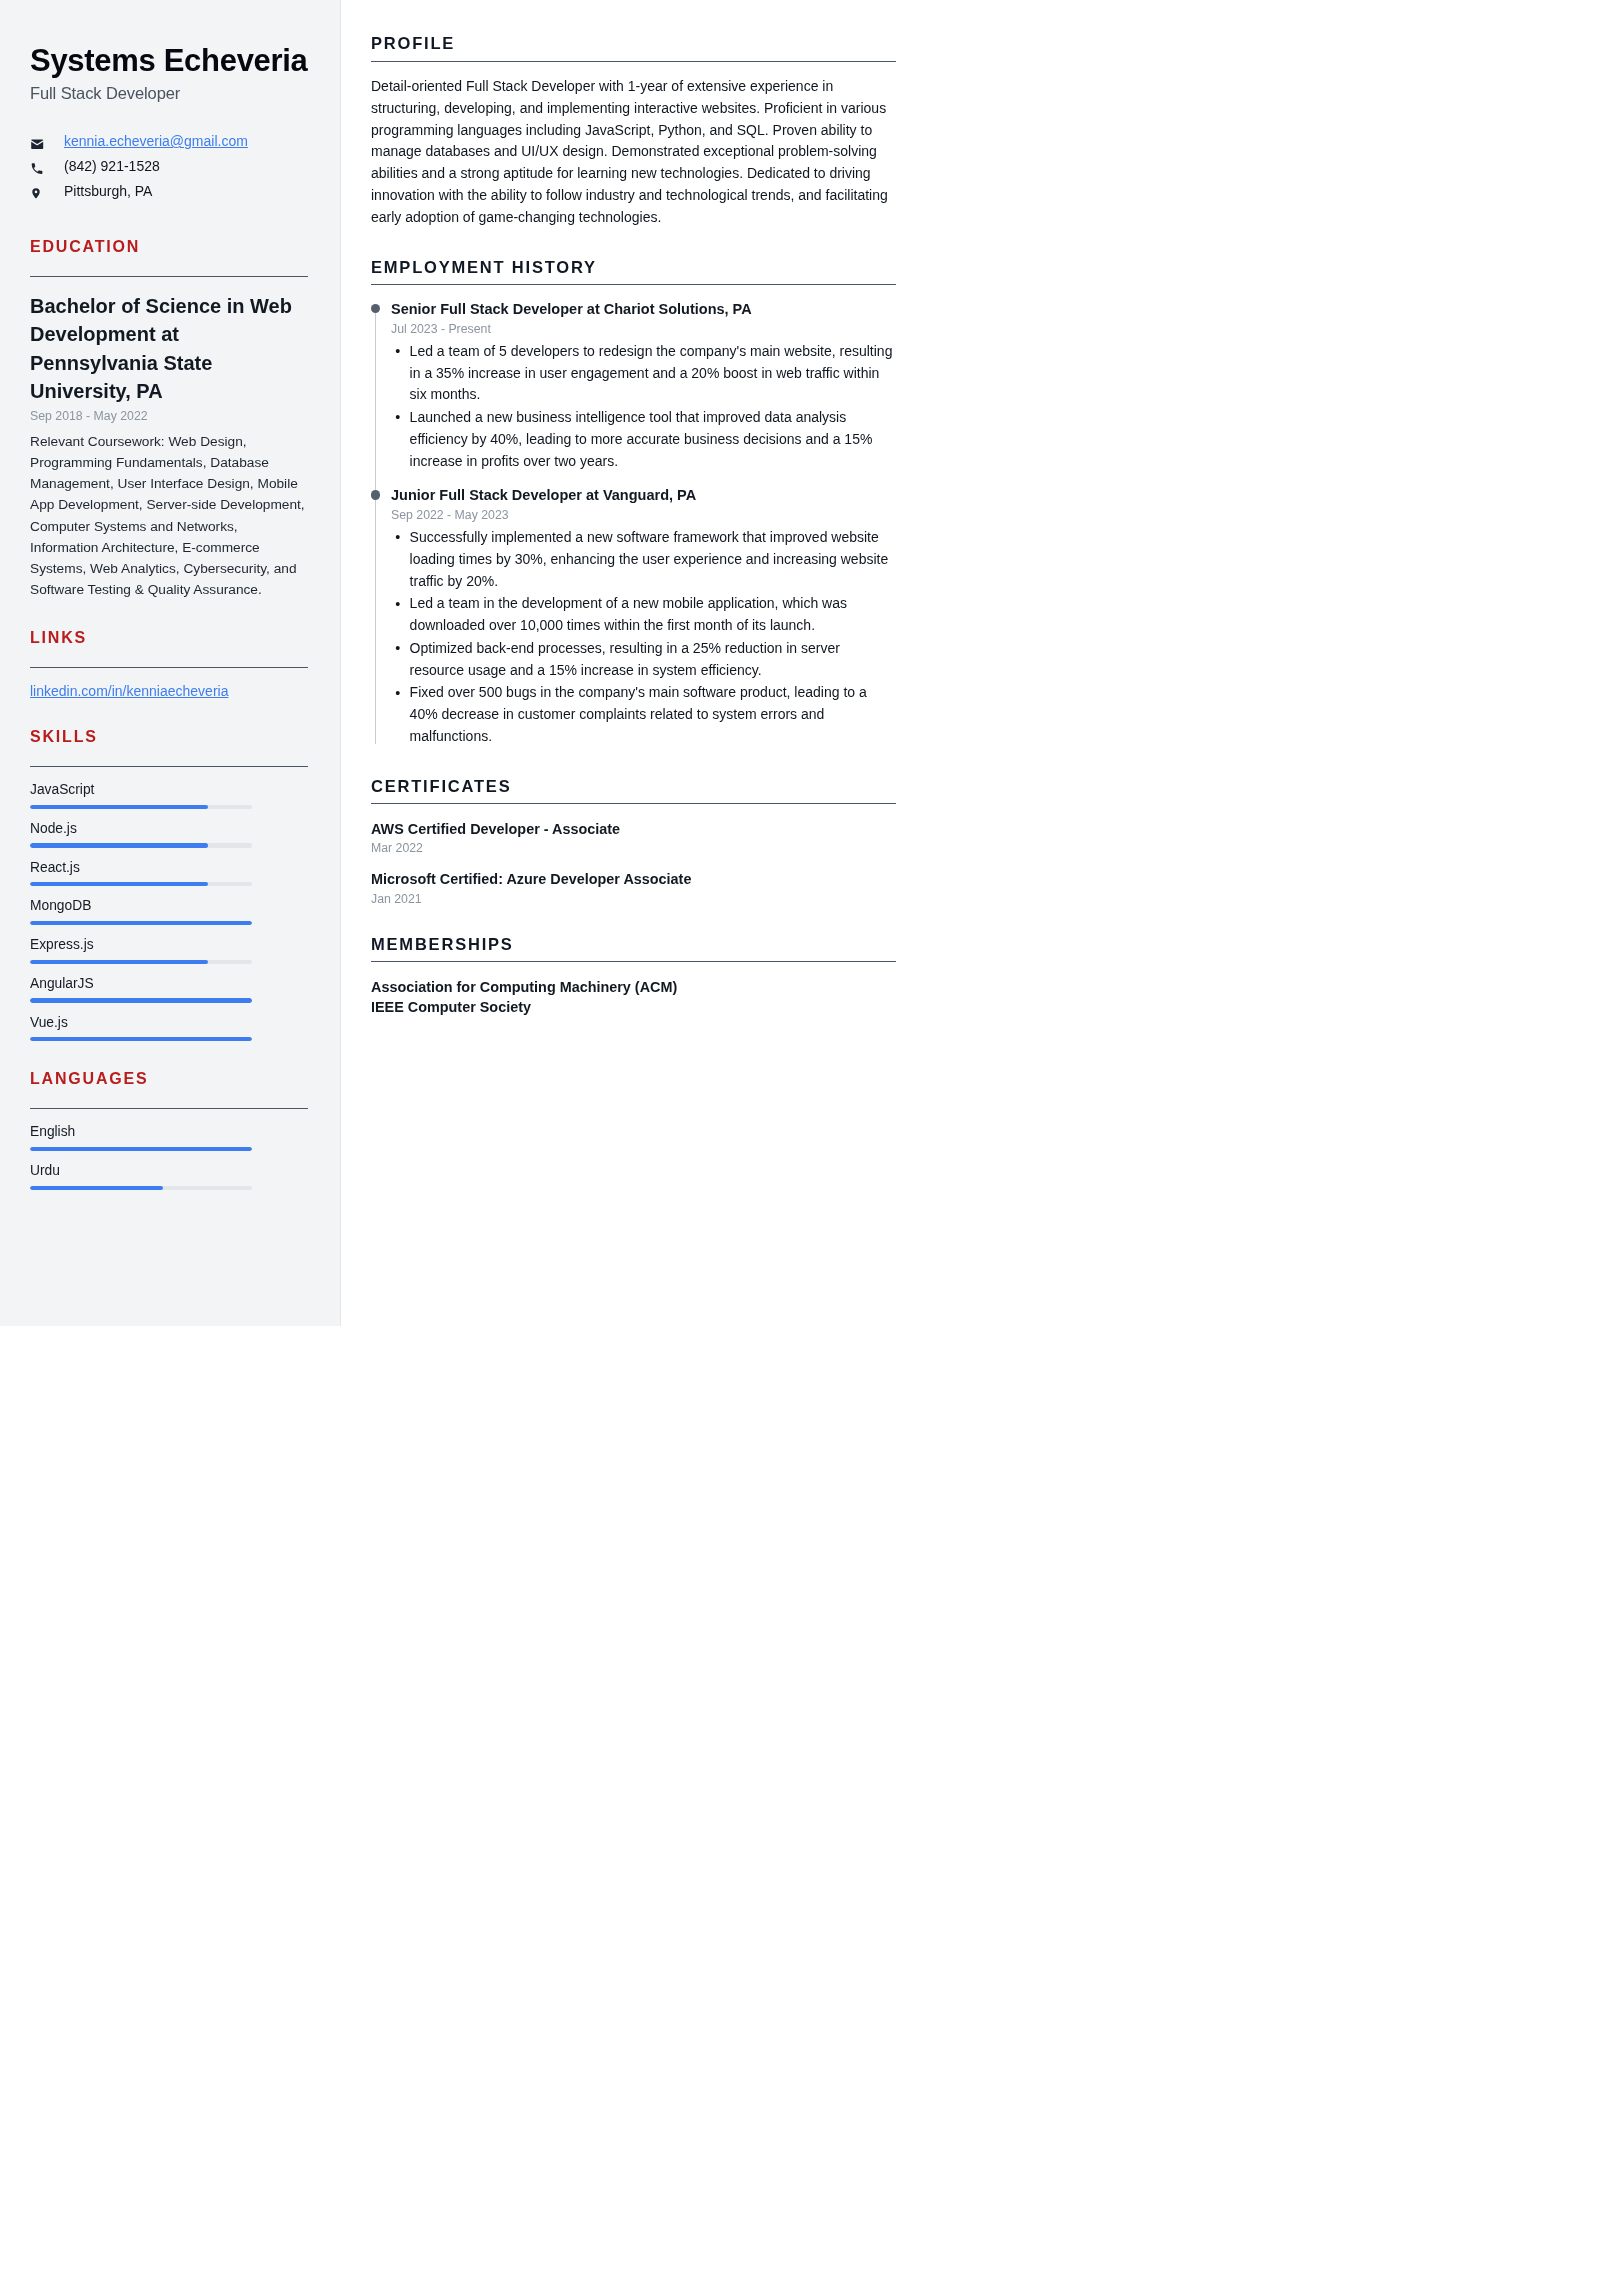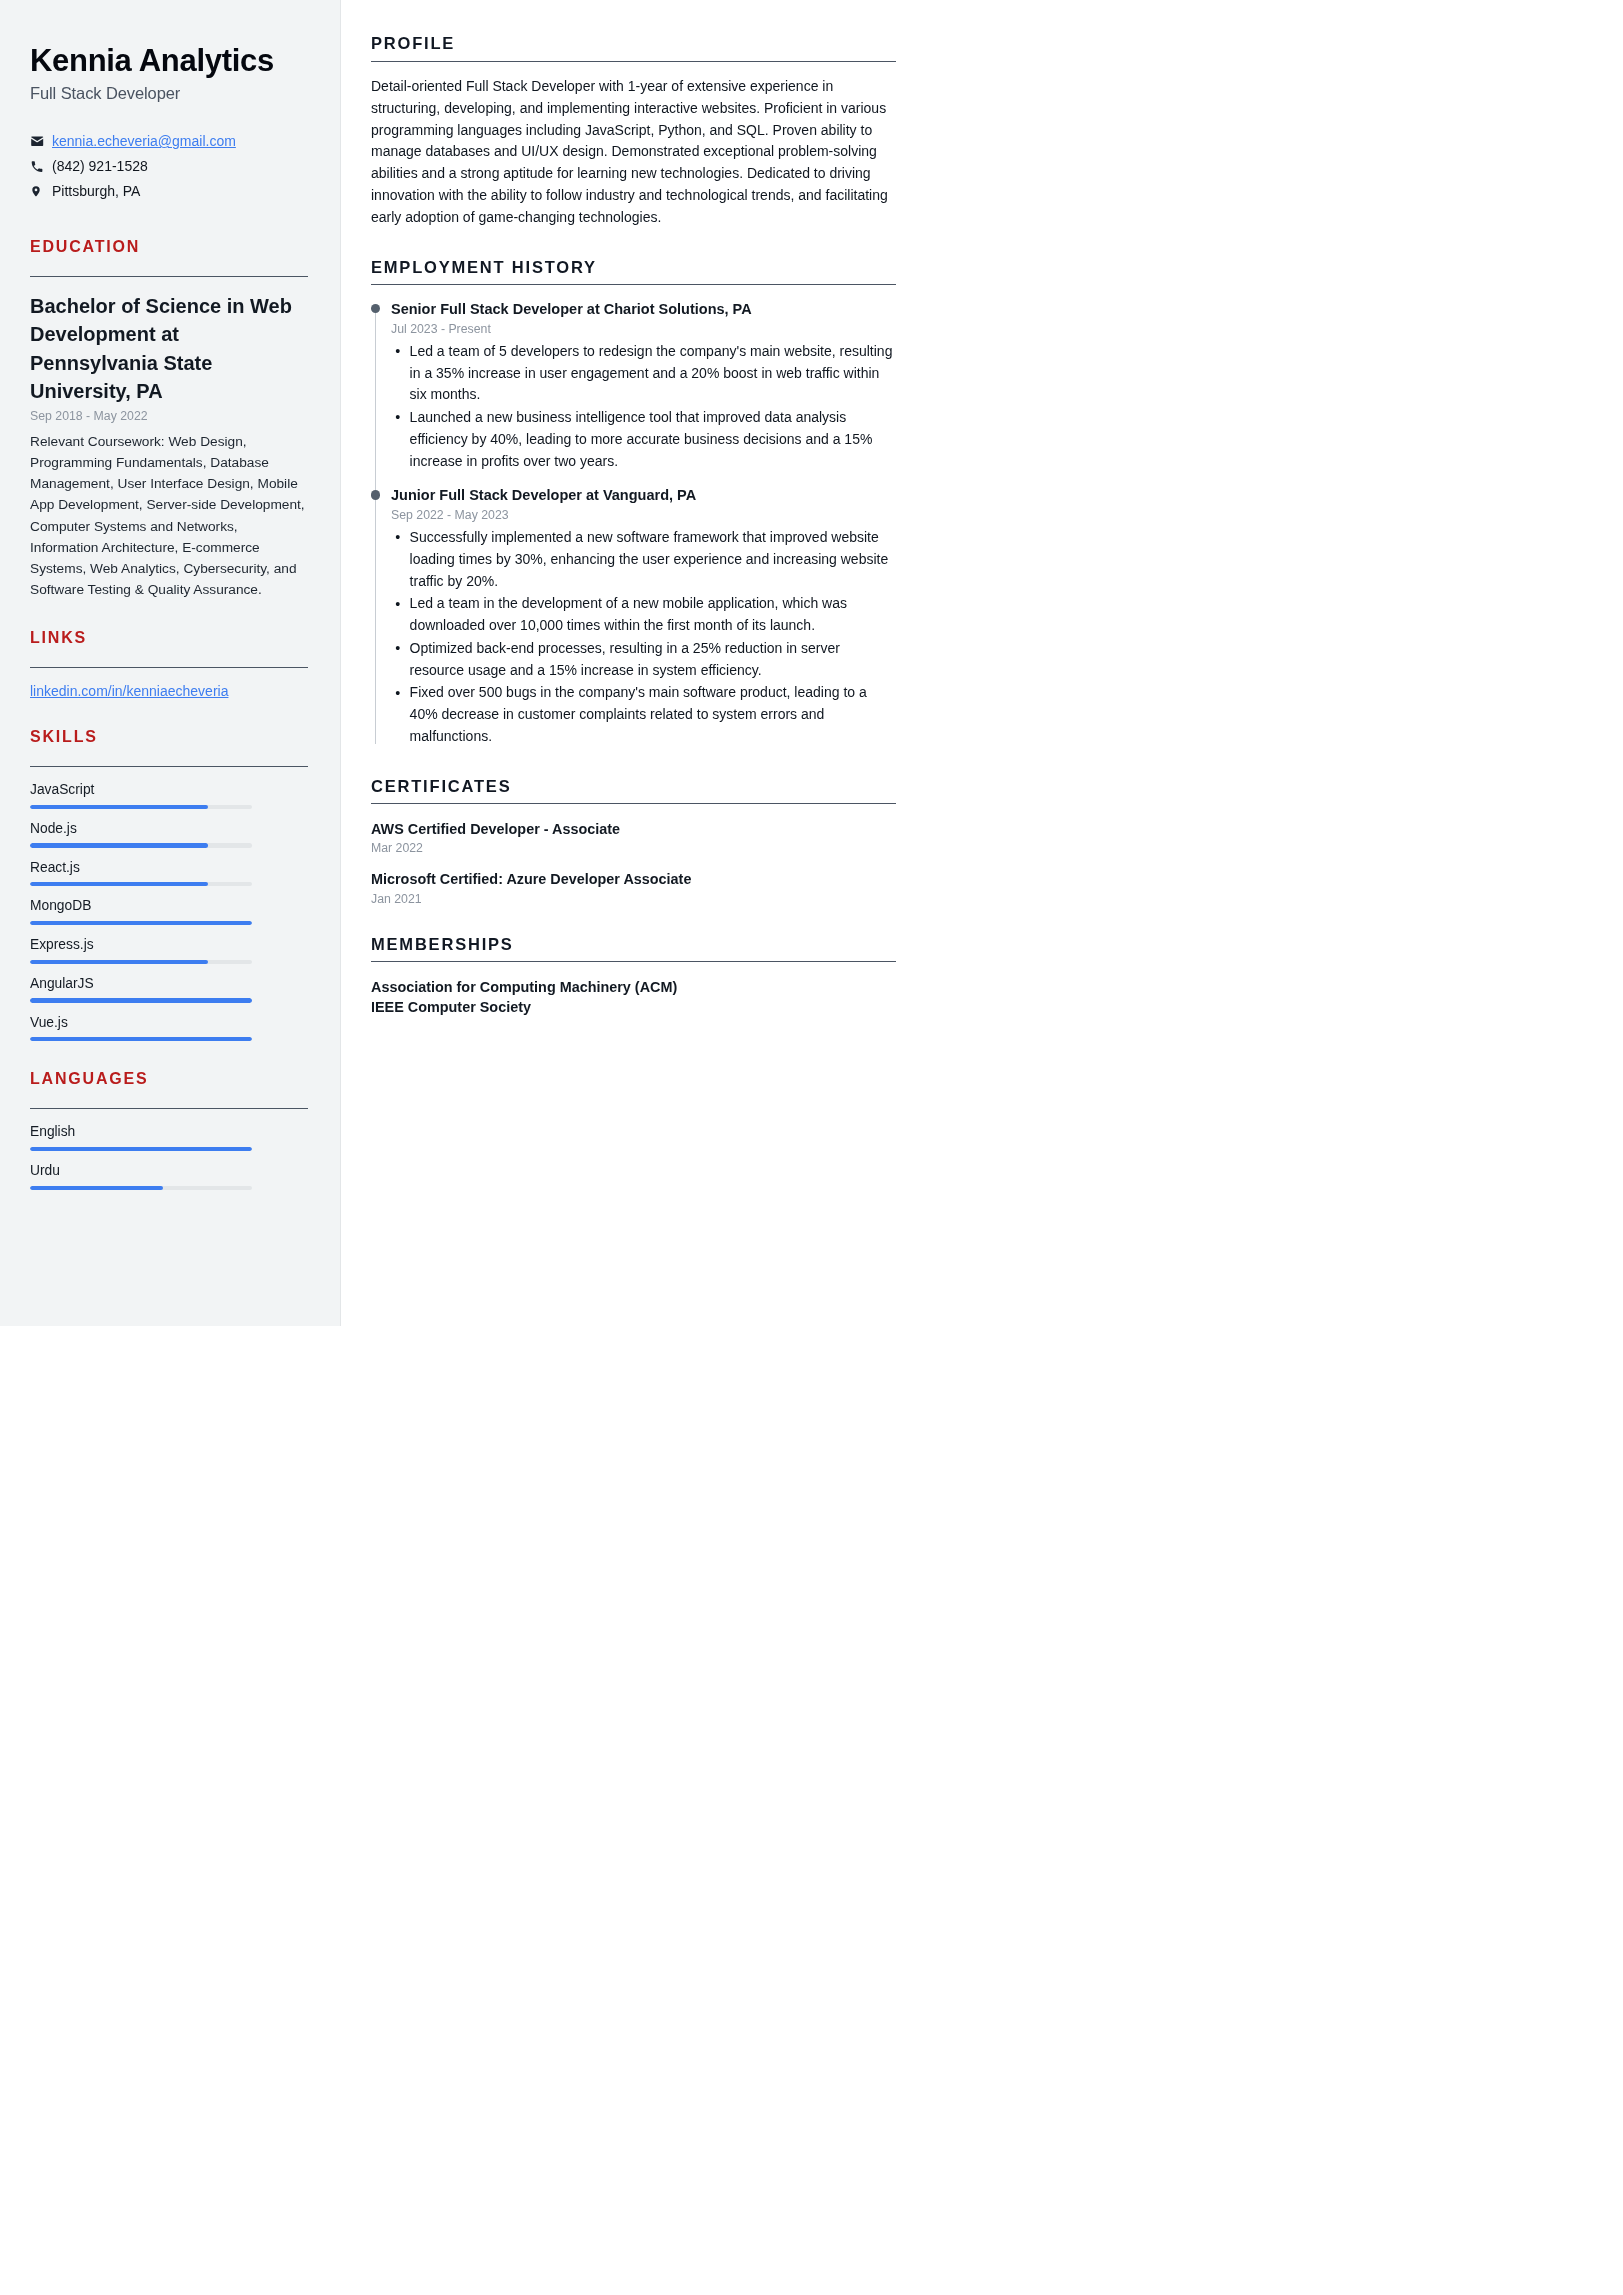--- a/index.html
+++ b/index.html
@@ -42,23 +42,24 @@
     color: #4a5361;
     font-weight: 400;
     margin-bottom: 29px;
     letter-spacing: -0.1px;
   }
 
   .contact-list { margin-bottom: 37px; }
 
   .contact-row {
     display: flex;
-    align-items: center;
+    align-items: flex-end;
     margin-bottom: 6px;
     min-height: 18.6px;
+    gap: 12px;
   }
 
   .contact-icon {
     width: 22px;
     flex: 0 0 22px;
     display: flex;
     align-items: center;
     justify-content: flex-start;
     color: #1c2430;
   }
@@ -250,21 +251,21 @@
   }
   .mem-item:last-child { margin-bottom: 0; }
 </style>
 </head>
 <body>
 
 <div class="resume">
 
   <aside class="sidebar">
 
-    <h1 class="name">Kennia Analytics</h1>
+    <h1 class="name">Systems Echeveria</h1>
     <div class="job-title">Full Stack Developer</div>
 
     <div class="contact-list">
         <div class="contact-row">
           <span class="contact-icon">
             <svg width="14.4" height="14.4" viewBox="0 0 24 24" fill="currentColor">
               <path d="M2 5.2A1.2 1.2 0 0 1 3.2 4h17.6A1.2 1.2 0 0 1 22 5.2v.25l-10 6.2-10-6.2V5.2zm0 2.6V18.8A1.2 1.2 0 0 0 3.2 20h17.6a1.2 1.2 0 0 0 1.2-1.2V7.8l-9.48 5.88a1.2 1.2 0 0 1-1.24 0L2 7.8z"></path>
             </svg>
           </span>
           <span class="contact-text link">kennia.echeveria@gmail.com</span>

